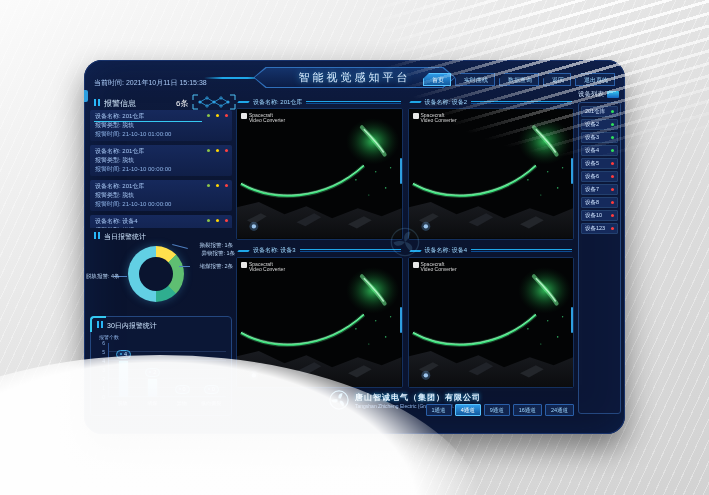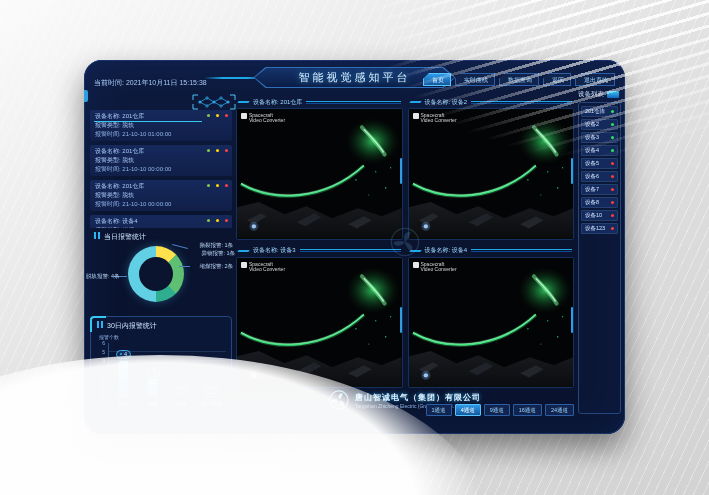--- a/index.html
+++ b/index.html
@@ -178,20 +178,24 @@
     <span>数据查询</span>
   </button>
         <button class="nav-btn">
     <span>返回</span>
   </button>
         <button class="nav-btn">
     <span>退出系统</span>
   </button>
       </div>
 
+    <div class="alarm-title-row">
+      <span class="alarm-title deco-title">报警信息</span>
+      <span class="alarm-count">6条</span>
+    </div>
     <svg class="node-graphic" width="44" height="16" viewBox="0 0 44 16">
       <path d="M1,1 h5 M1,1 v5 M1,15 h5 M1,15 v-5 M43,1 h-5 M43,1 v5 M43,15 h-5 M43,15 v-5" stroke="#4fc3f7" stroke-width="1" fill="none"></path>
       <path d="M8,8 L15,4 L22,8 L15,12 Z M22,8 L29,4 L36,8 L29,12 Z" stroke="#2e9fe0" stroke-width="0.8" fill="none"></path>
       <circle cx="8" cy="8" r="1.6" fill="#2e9fe0"></circle>
         <circle cx="22" cy="8" r="1.6" fill="#2e9fe0"></circle>
         <circle cx="36" cy="8" r="1.6" fill="#2e9fe0"></circle>
       <circle cx="15" cy="4" r="1.2" fill="none" stroke="#2e9fe0" stroke-width="0.8"></circle>
         <circle cx="15" cy="12" r="1.2" fill="none" stroke="#2e9fe0" stroke-width="0.8"></circle>
       <circle cx="29" cy="4" r="1.2" fill="none" stroke="#2e9fe0" stroke-width="0.8"></circle>
         <circle cx="29" cy="12" r="1.2" fill="none" stroke="#2e9fe0" stroke-width="0.8"></circle>

